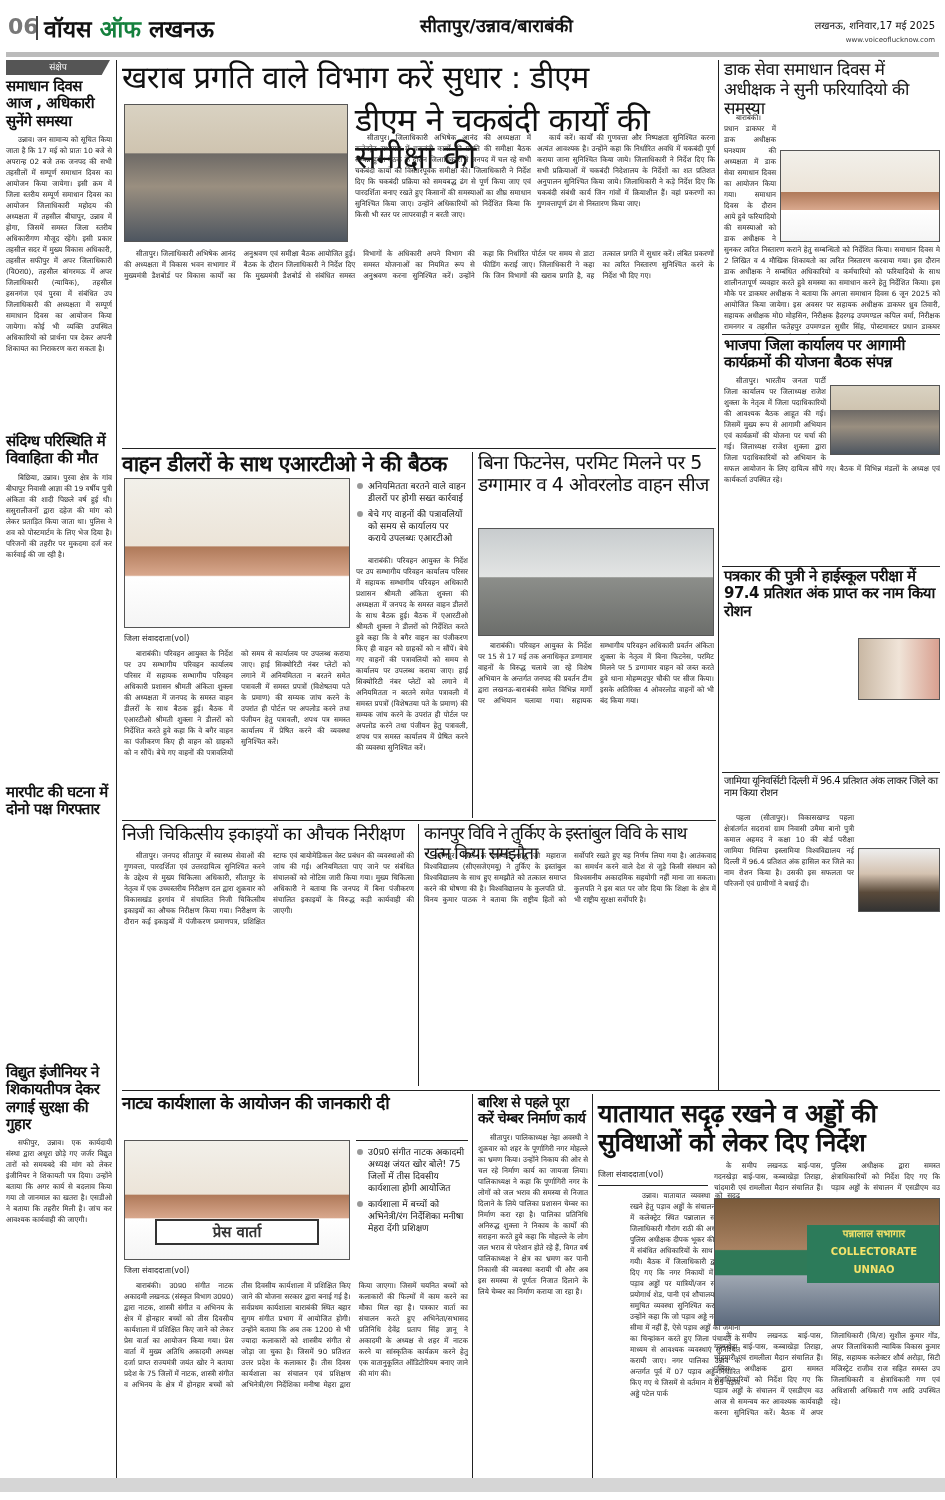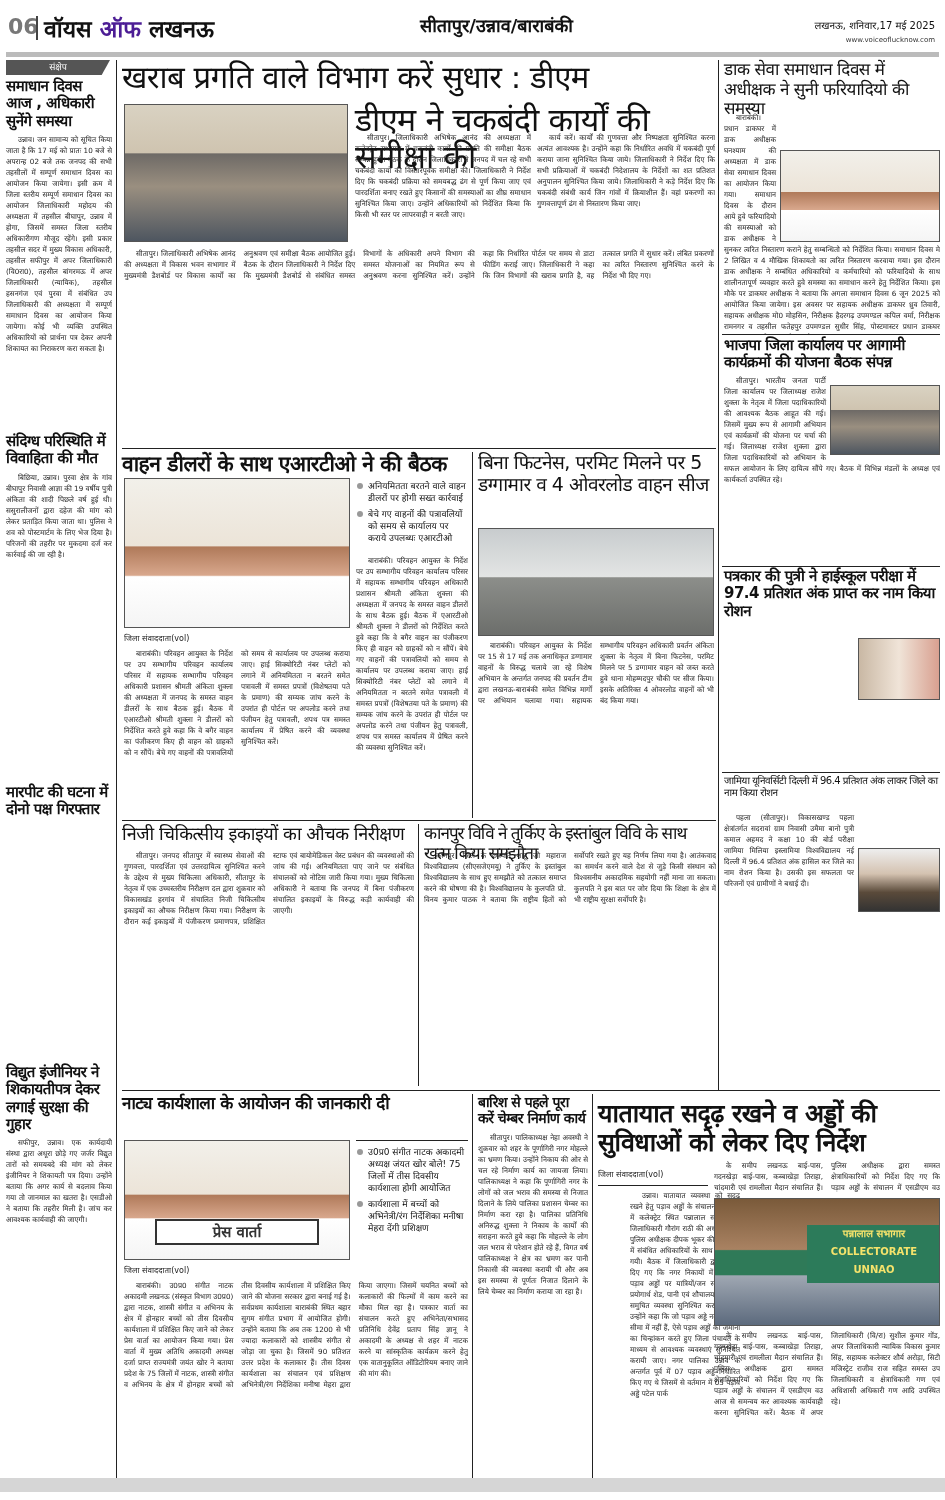--- a/index.html
+++ b/index.html
@@ -2,21 +2,21 @@
 <html><head>
 <meta charset="utf-8">
 <style>
 *{box-sizing:border-box;margin:0;padding:0}
 body{width:945px;height:1500px;background:#fff;font-family:"DejaVu Sans",sans-serif;color:#111;overflow:hidden;position:relative}
 .abs{position:absolute}
 .masthead{left:0;top:0;width:945px;height:52px}
 .pgno{left:8px;top:14px;font:bold 22px "DejaVu Sans",sans-serif;color:#777}
 .sep{left:36px;top:16px;width:2px;height:24px;background:#444}
 .brand{left:44px;top:12px;font:bold 23px "DejaVu Sans",sans-serif}
-.brand .mid{color:#4c1d95}
+.brand .mid{color:#15803d}
 .section{left:420px;top:13px;font:bold 18px "DejaVu Sans",sans-serif}
 .date{right:10px;top:18px;font-size:10px}
 .url{right:10px;top:36px;font-size:7px;color:#333}
 .rule{left:6px;top:52px;width:933px;height:5px;background:#bbb}
 .vline{width:1px;background:#222}
 .hline{height:1px;background:#222}
 .tag{left:6px;top:60px;width:104px;height:15px;background:#555;color:#fff;font-size:9px;text-align:center;line-height:15px;clip-path:polygon(0 0,100% 0,92% 100%,0 100%)}
 h1,h2,h3{font-family:"DejaVu Sans",sans-serif;line-height:1.15;letter-spacing:-0.5px}
 .h-main{font-size:30px;font-weight:normal}
 .h-big{font-size:24px;font-weight:bold}

